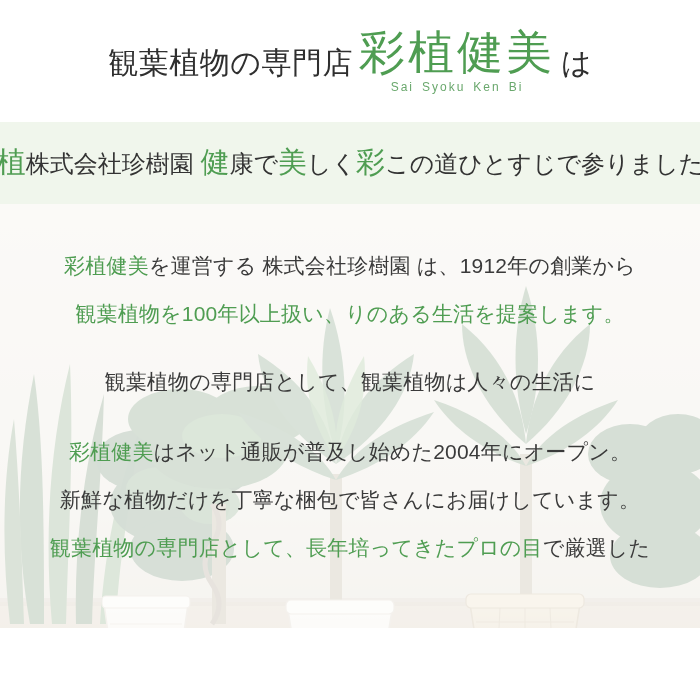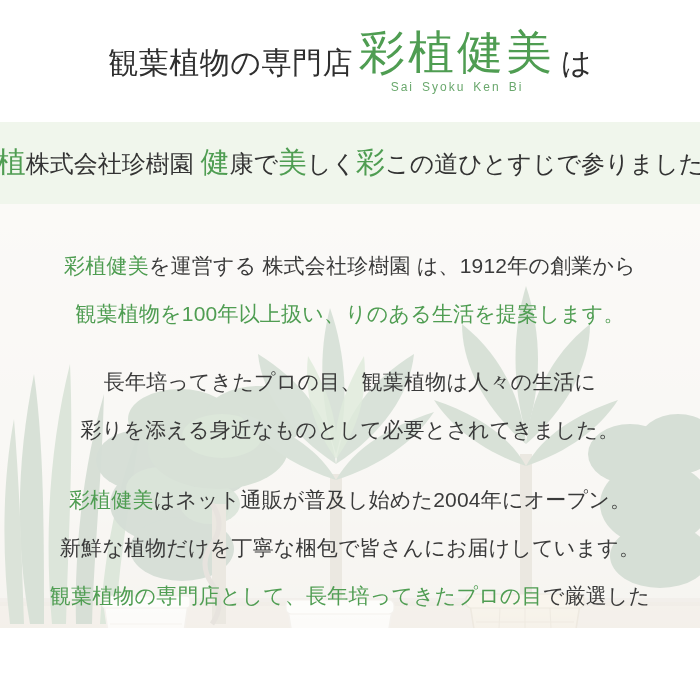--- a/index.html
+++ b/index.html
@@ -298,22 +298,21 @@
     </svg>
     <div class="veil"></div>
   </div>
 
   <div class="copy">
     <div class="para p1" id="para1">
         <div class="line"><span class="g">彩植健美</span><span>を運営する 株式会社珍樹園 は、1912年の創業から</span></div>
         <div class="line"><span class="g">観葉植物を100年以上扱い、りのある生活を提案します。</span></div>
       </div>
     <div class="para p2" id="para2">
-        <div class="line"><span>長年培ってきたプロの目、観葉植物は人々の生活に</span></div>
-        <div class="line"><span>彩りを添える身近なものとして必要とされてきました。</span></div>
+        <div class="line"><span>観葉植物の専門店として、観葉植物は人々の生活に</span></div>
       </div>
     <div class="para p3" id="para3">
         <div class="line"><span class="g">彩植健美</span><span>はネット通販が普及し始めた2004年にオープン。</span></div>
         <div class="line"><span>新鮮な植物だけを丁寧な梱包で皆さんにお届けしています。</span></div>
         <div class="line"><span class="g">観葉植物の専門店として、長年培ってきたプロの目</span><span>で厳選した</span></div>
       </div>
   </div>
 
 </div>
 

